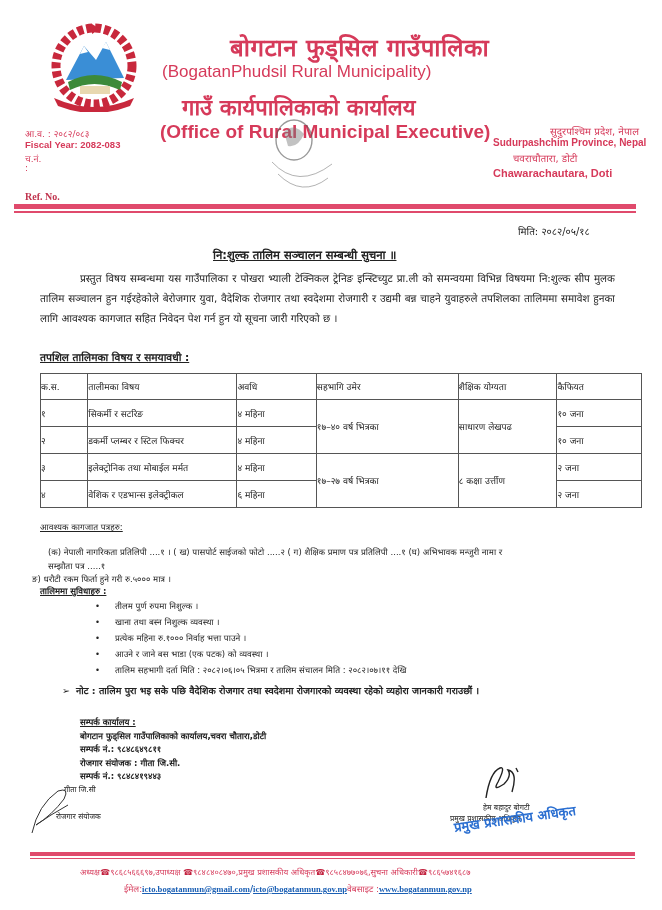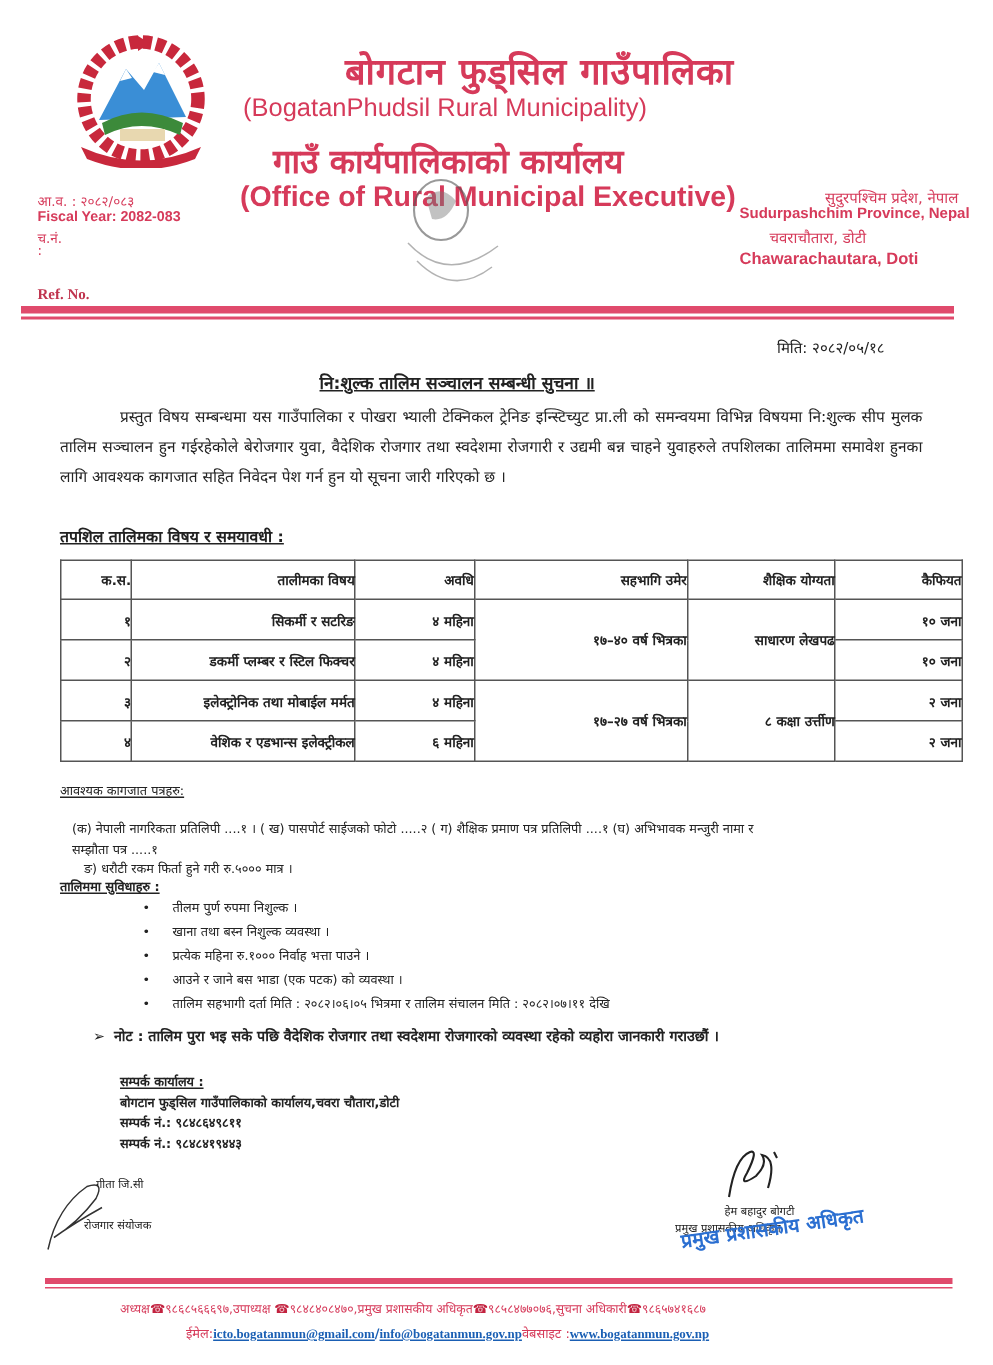--- a/index.html
+++ b/index.html
@@ -27,29 +27,29 @@
   .rule-top { left: 14px; top: 204px; width: 622px; height: 5px; background: #e04a6c; }
   .rule-top2 { left: 14px; top: 211px; width: 622px; height: 1.5px; background: #e04a6c; }
 
   .date { left: 518px; top: 224px; font-size: 10px; }
   .notice-title { left: 213px; top: 247px; font-size: 11.5px; text-decoration: underline; font-weight: bold; }
   .para { left: 40px; top: 268px; width: 575px; font-size: 10.3px; line-height: 20px; text-align: justify; text-indent: 40px; }
   .sub-heading { left: 40px; top: 350px; font-size: 10.5px; font-weight: bold; text-decoration: underline; }
 
   
   table.train { position: absolute; left: 40px; top: 373px; width: 602px; border-collapse: collapse; font-size: 9px; }
-  table.train td, table.train th { border: 1px solid #555; text-align: right; font-weight: bold; padding: 0; }
+  table.train td, table.train th { border: 1px solid #555; text-align: left; font-weight: normal; padding: 0; }
   table.train th { height: 25px; }
   table.train td { height: 26px; }
   .c1 { width: 48px; } .c2 { width: 155px; } .c3 { width: 82px; } .c4 { width: 148px; } .c5 { width: 102px; } .c6 { width: 87px; }
 
   .docs-heading { left: 40px; top: 521px; font-size: 8.5px; text-decoration: underline; }
   .docs-line1 { left: 48px; top: 546px; font-size: 8.5px; }
   .docs-line2 { left: 48px; top: 560px; font-size: 8.5px; }
-  .docs-line3 { left: 56px; top: 573px; font-size: 8.5px; }
+  .docs-line3 { left: 32px; top: 573px; font-size: 8.5px; }
   .fac-heading { left: 40px; top: 585px; font-size: 8.5px; font-weight: bold; text-decoration: underline; }
   ul.fac { position: absolute; left: 95px; top: 598px; margin: 0; padding: 0; list-style: none; font-size: 8.5px; }
   ul.fac li { height: 16px; line-height: 16px; position: relative; padding-left: 20px; }
   ul.fac li .bullet { position: absolute; left: 0; top: 0; }
   .note { left: 62px; top: 684px; font-size: 9.5px; font-weight: bold; }
   .note .arrow { margin-right: 6px; }
 
   .contact { left: 80px; top: 716px; font-size: 8.5px; line-height: 13.5px; }
   .contact .h { font-weight: bold; text-decoration: underline; }
   .contact div { font-weight: bold; }
@@ -166,20 +166,21 @@
   <li><span class="bullet">•</span><span>तालिम सहभागी दर्ता मिति  : २०८२।०६।०५ भित्रमा र तालिम संचालन मिति : २०८२।०७।११ देखि</span></li>
 </ul>
 <div class="abs note">
   <span class="arrow">➢</span><span>नोट : तालिम पुरा भइ सके पछि वैदेशिक रोजगार तथा स्वदेशमा रोजगारको व्यवस्था रहेको व्यहोरा जानकारी गराउछौं ।</span>
 </div>
 
 <div class="abs contact">
   <div class="h">सम्पर्क कार्यालय :</div>
   <div>बोगटान फुड्सिल गाउँपालिकाको कार्यालय,चवरा चौतारा,डोटी</div>
   <div>सम्पर्क नं.: ९८४८६४९८११</div>
+  <div>रोजगार संयोजक : गीता जि.सी.</div>
   <div>सम्पर्क नं.: ९८४८४१९४४३</div>
 </div>
 
 <svg class="abs sig-left" viewBox="0 0 50 50">
   <path d="M4 48 Q10 20 30 6 Q42 2 36 14 Q24 30 8 40 Q22 30 40 20" fill="none" stroke="#333" stroke-width="1"></path>
 </svg>
 <div class="abs sig-left-name">गीता जि.सी</div>
 <div class="abs sig-left-role">रोजगार संयोजक</div>
 <svg class="abs sig-right" viewBox="0 0 50 40">
   <path d="M8 36 Q12 10 22 6 Q28 4 20 20 Q14 30 26 22 Q34 14 30 8 Q40 10 34 30 M38 6 L40 10" fill="none" stroke="#222" stroke-width="1.4"></path>
@@ -187,14 +188,14 @@
 <div class="abs sig-right-name">हेम बहादुर बोगटी</div>
 <div class="abs sig-right-role">प्रमुख प्रशासकीय अधिकृत</div>
 <div class="abs stamp-blue">प्रमुख प्रशासकीय अधिकृत</div>
 
 <div class="abs rule-bot"></div>
 <div class="abs rule-bot2"></div>
 <div class="abs footer1">
   <span>अध्यक्ष</span><span class="phone">☎</span><span>९८६८५६६६९७</span><span>,उपाध्यक्ष </span><span class="phone">☎</span><span>९८४८४०८४७०</span><span>,प्रमुख प्रशासकीय अधिकृत</span><span class="phone">☎</span><span>९८५८४७७०७६</span><span>,सुचना अधिकारी</span><span class="phone">☎</span><span>९८६५७४१६८७</span>
 </div>
 <div class="abs footer2">
-  <span>ईमेल:</span><a>icto.bogatanmun@gmail.com</a><span class="sep">/</span><a>info@bogatanmun.gov.np</a><span>वेबसाइट :</span><a>www.bogatanmun.gov.np</a>
+  <span>ईमेल:</span><a>icto.bogatanmun@gmail.com</a><span class="sep">/</span><a>icto@bogatanmun.gov.np</a><span>वेबसाइट :</span><a>www.bogatanmun.gov.np</a>
 </div>
 
 </body></html>

